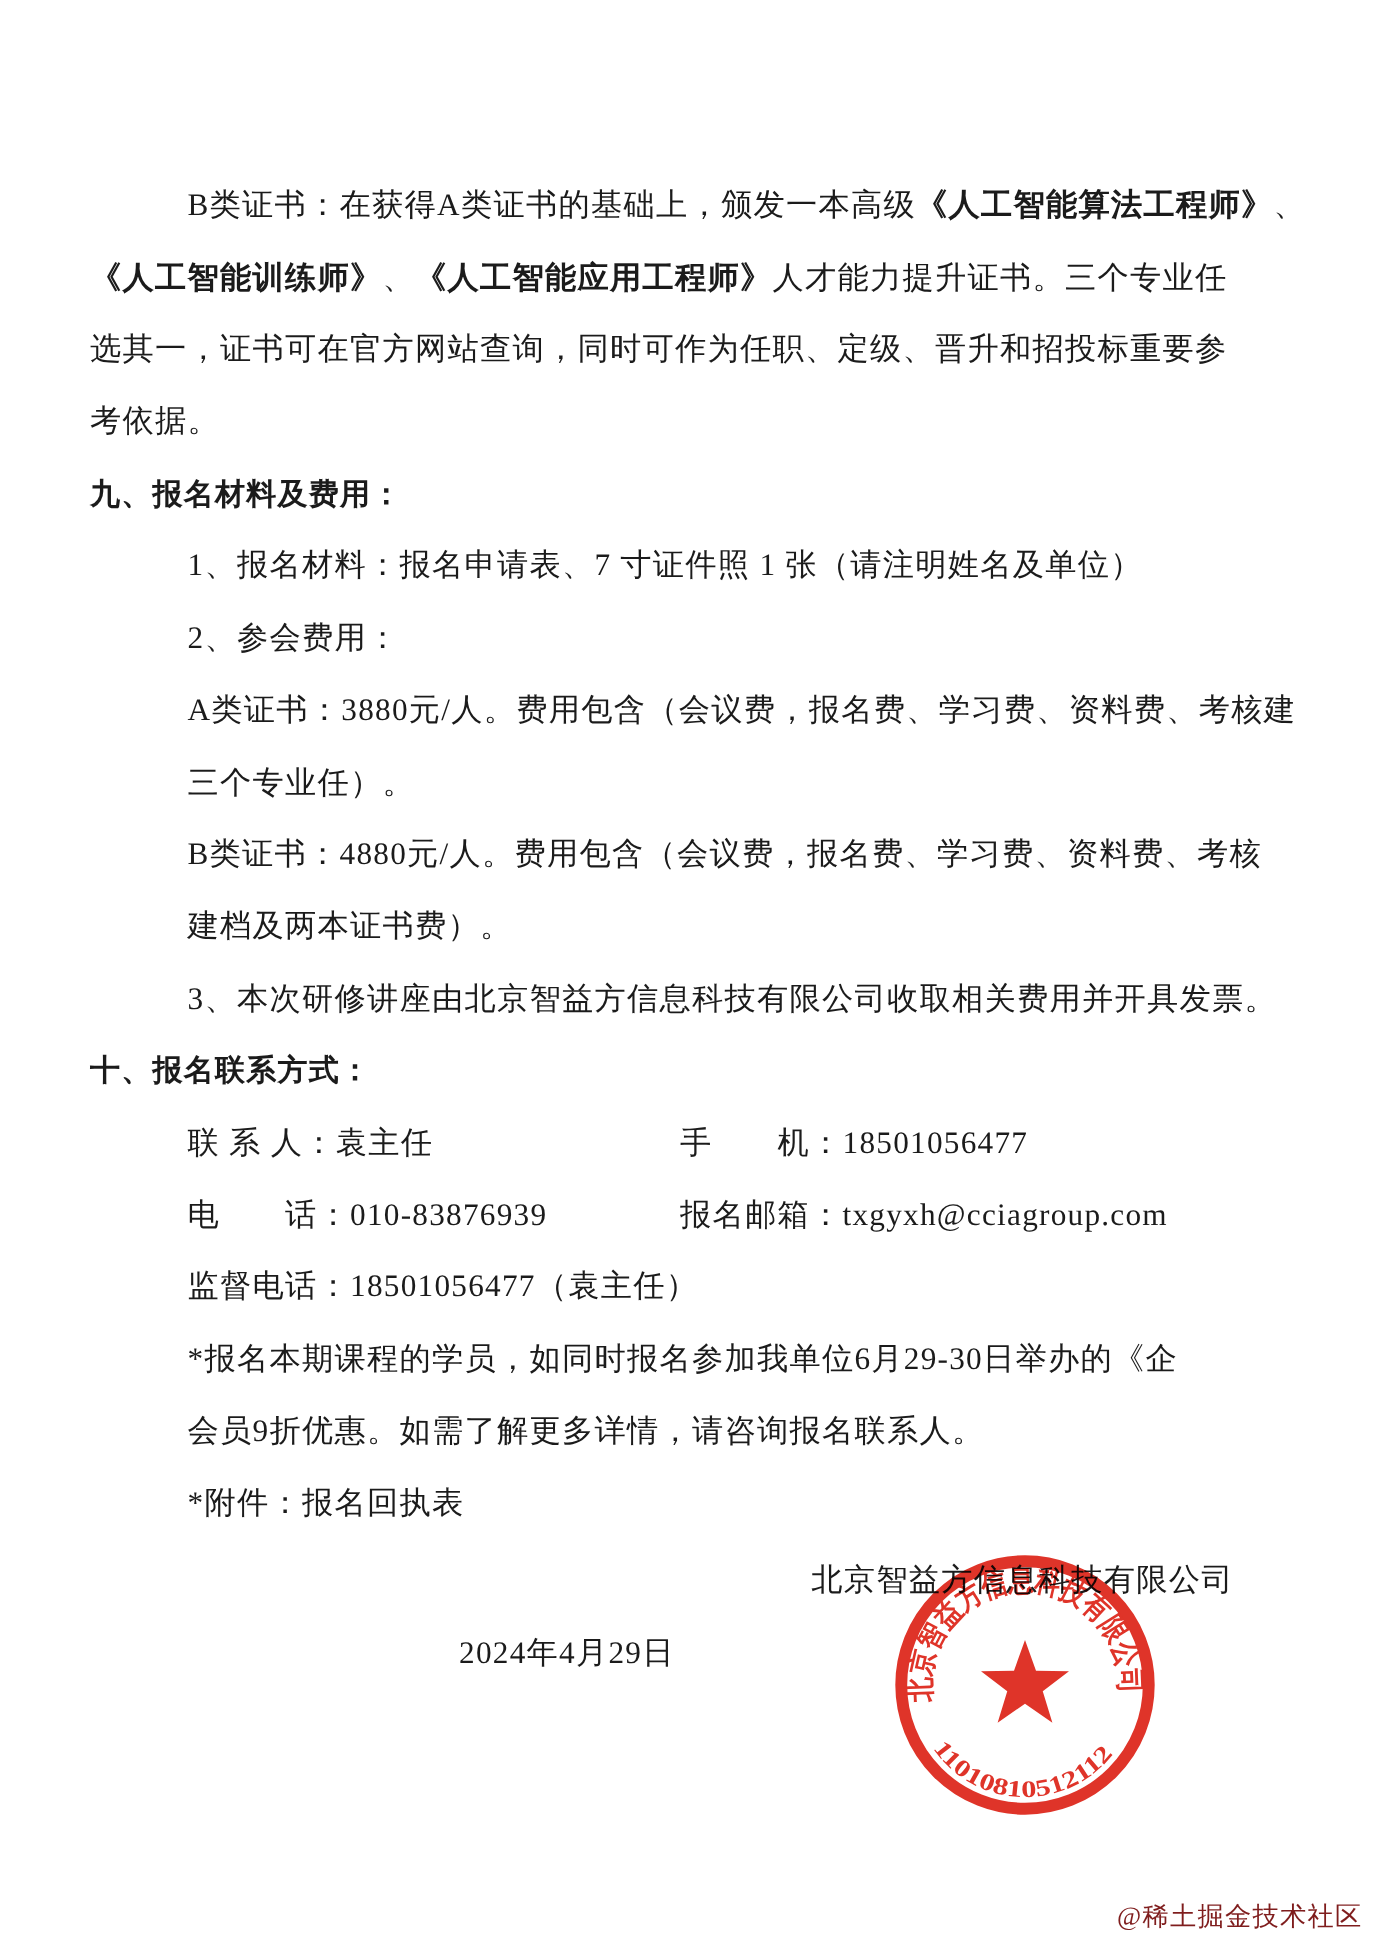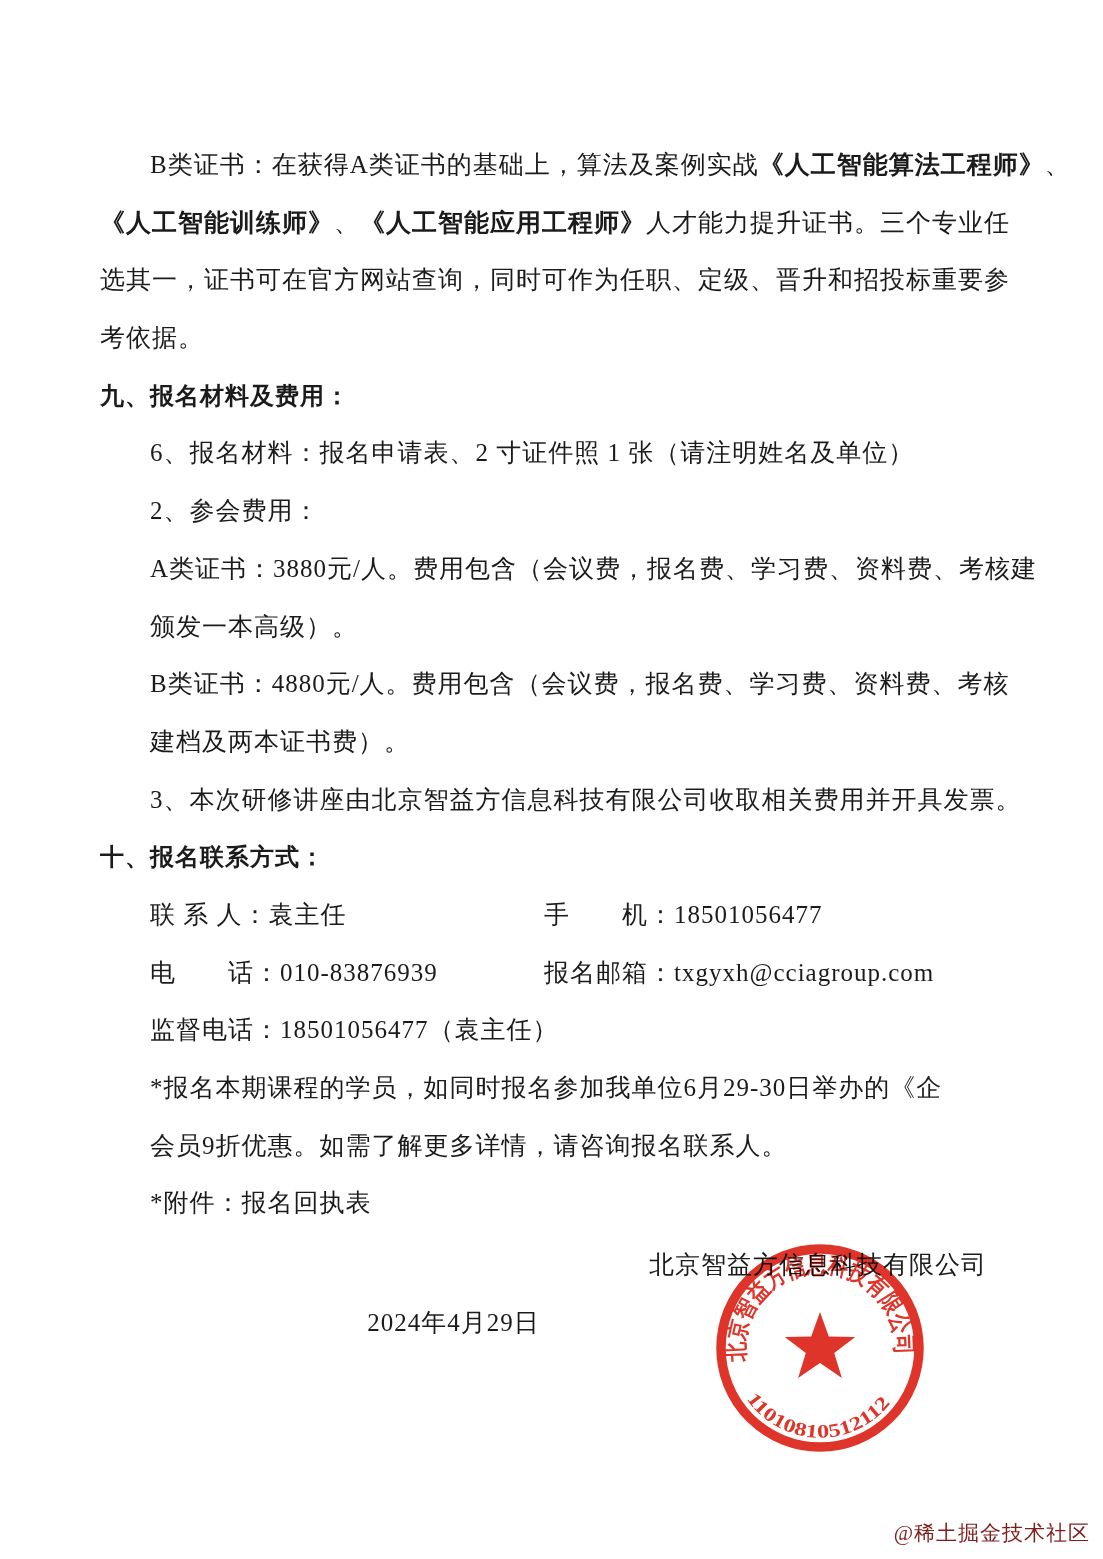--- a/index.html
+++ b/index.html
@@ -15,21 +15,21 @@
   .doc-body {
     position: absolute;
     top: 136px;
     left: 0;
     width: 1103px;
   }
   .line {
     position: relative;
     height: 57.7px;
     line-height: 57.7px;
-    padding-left: 100px;
+    padding-left: 72px;
     font-size: 25px;
     letter-spacing: 1px;
     white-space: nowrap;
   }
   .line.indent { padding-left: 150px; }
   .line.heading {
     font-weight: 700;
     font-family: "Liberation Sans", "DejaVu Sans", sans-serif;
     font-size: 24px;
   }
@@ -78,29 +78,29 @@
     letter-spacing: 1px;
     color: #7f1d1d;
   }
 </style>
 </head>
 <body>
 
 <div class="page">
 
   <div class="doc-body" id="doc-body">
-      <div class="line indent"><span>B类证书：在获得A类证书的基础上，算法及案例实战</span><span class="seg-bold">《人工智能算法工程师》</span><span>、</span></div>
+      <div class="line indent"><span>B类证书：在获得A类证书的基础上，颁发一本高级</span><span class="seg-bold">《人工智能算法工程师》</span><span>、</span></div>
       <div class="line"><span class="seg-bold">《人工智能训练师》</span><span>、</span><span class="seg-bold">《人工智能应用工程师》</span><span>人才能力提升证书。三个专业任</span></div>
       <div class="line"><span>选其一，证书可在官方网站查询，同时可作为任职、定级、晋升和招投标重要参</span></div>
       <div class="line"><span>考依据。</span></div>
       <div class="line heading"><span>九、报名材料及费用：</span></div>
-      <div class="line indent"><span>6、报名材料：报名申请表、2 寸证件照 1 张（请注明姓名及单位）</span></div>
+      <div class="line indent"><span>1、报名材料：报名申请表、7 寸证件照 1 张（请注明姓名及单位）</span></div>
       <div class="line indent"><span>2、参会费用：</span></div>
       <div class="line indent"><span>A类证书：3880元/人。费用包含（会议费，报名费、学习费、资料费、考核建</span></div>
-      <div class="line indent"><span>颁发一本高级）。</span></div>
+      <div class="line indent"><span>三个专业任）。</span></div>
       <div class="line indent"><span>B类证书：4880元/人。费用包含（会议费，报名费、学习费、资料费、考核</span></div>
       <div class="line indent"><span>建档及两本证书费）。</span></div>
       <div class="line indent"><span>3、本次研修讲座由北京智益方信息科技有限公司收取相关费用并开具发票。</span></div>
       <div class="line heading"><span>十、报名联系方式：</span></div>
       <div class="line indent"><span>联 系 人：袁主任</span><span class="col" style="left: 544px;">手　　机：18501056477</span></div>
       <div class="line indent"><span>电　　话：010-83876939</span><span class="col" style="left: 544px;">报名邮箱：txgyxh@cciagroup.com</span></div>
       <div class="line indent"><span>监督电话：18501056477（袁主任）</span></div>
       <div class="line indent"><span>*报名本期课程的学员，如同时报名参加我单位6月29-30日举办的《企</span></div>
       <div class="line indent"><span>会员9折优惠。如需了解更多详情，请咨询报名联系人。</span></div>
       <div class="line indent"><span>*附件：报名回执表</span></div>

